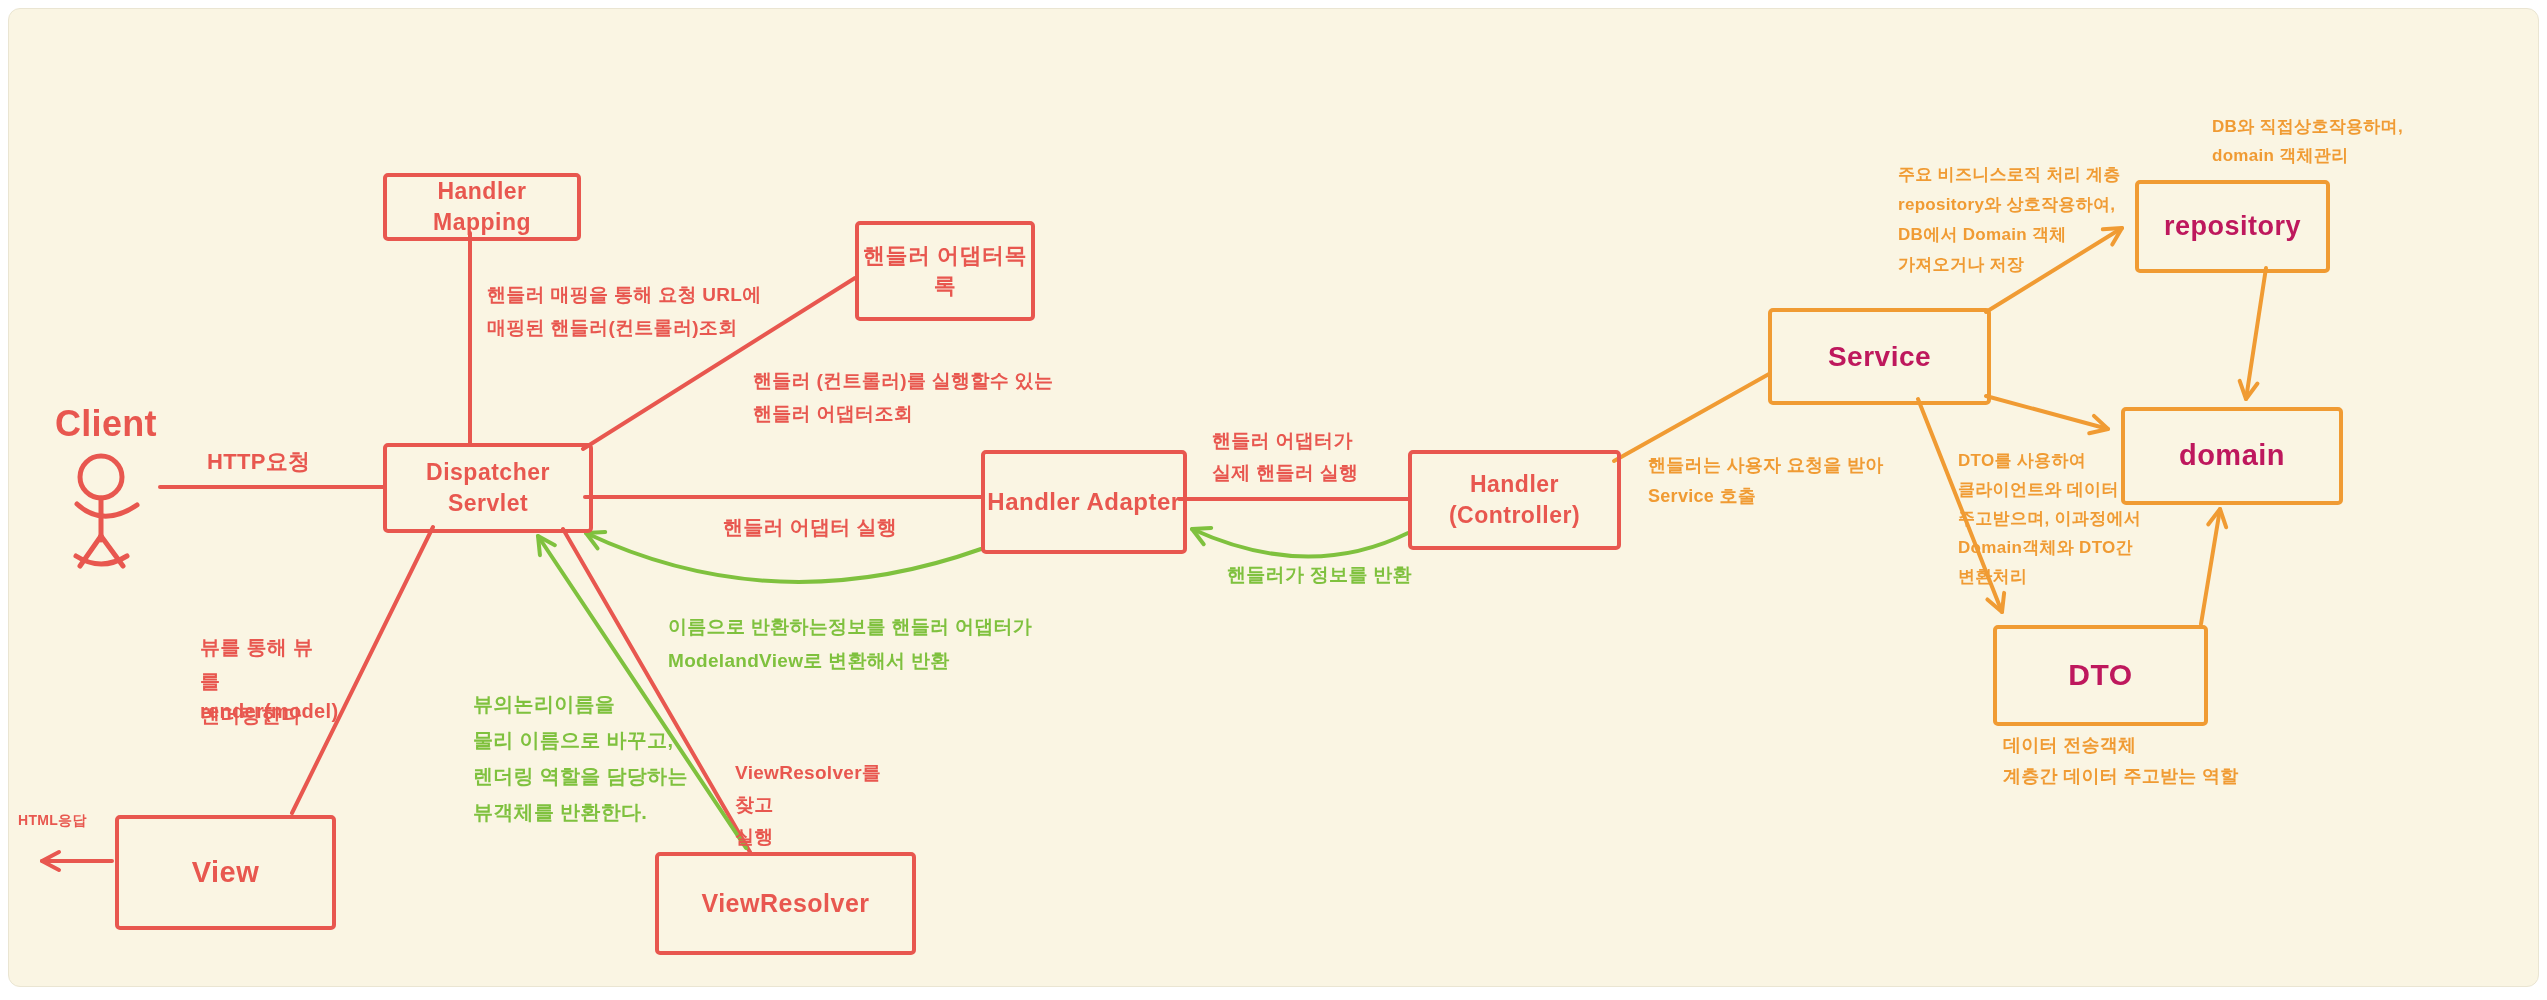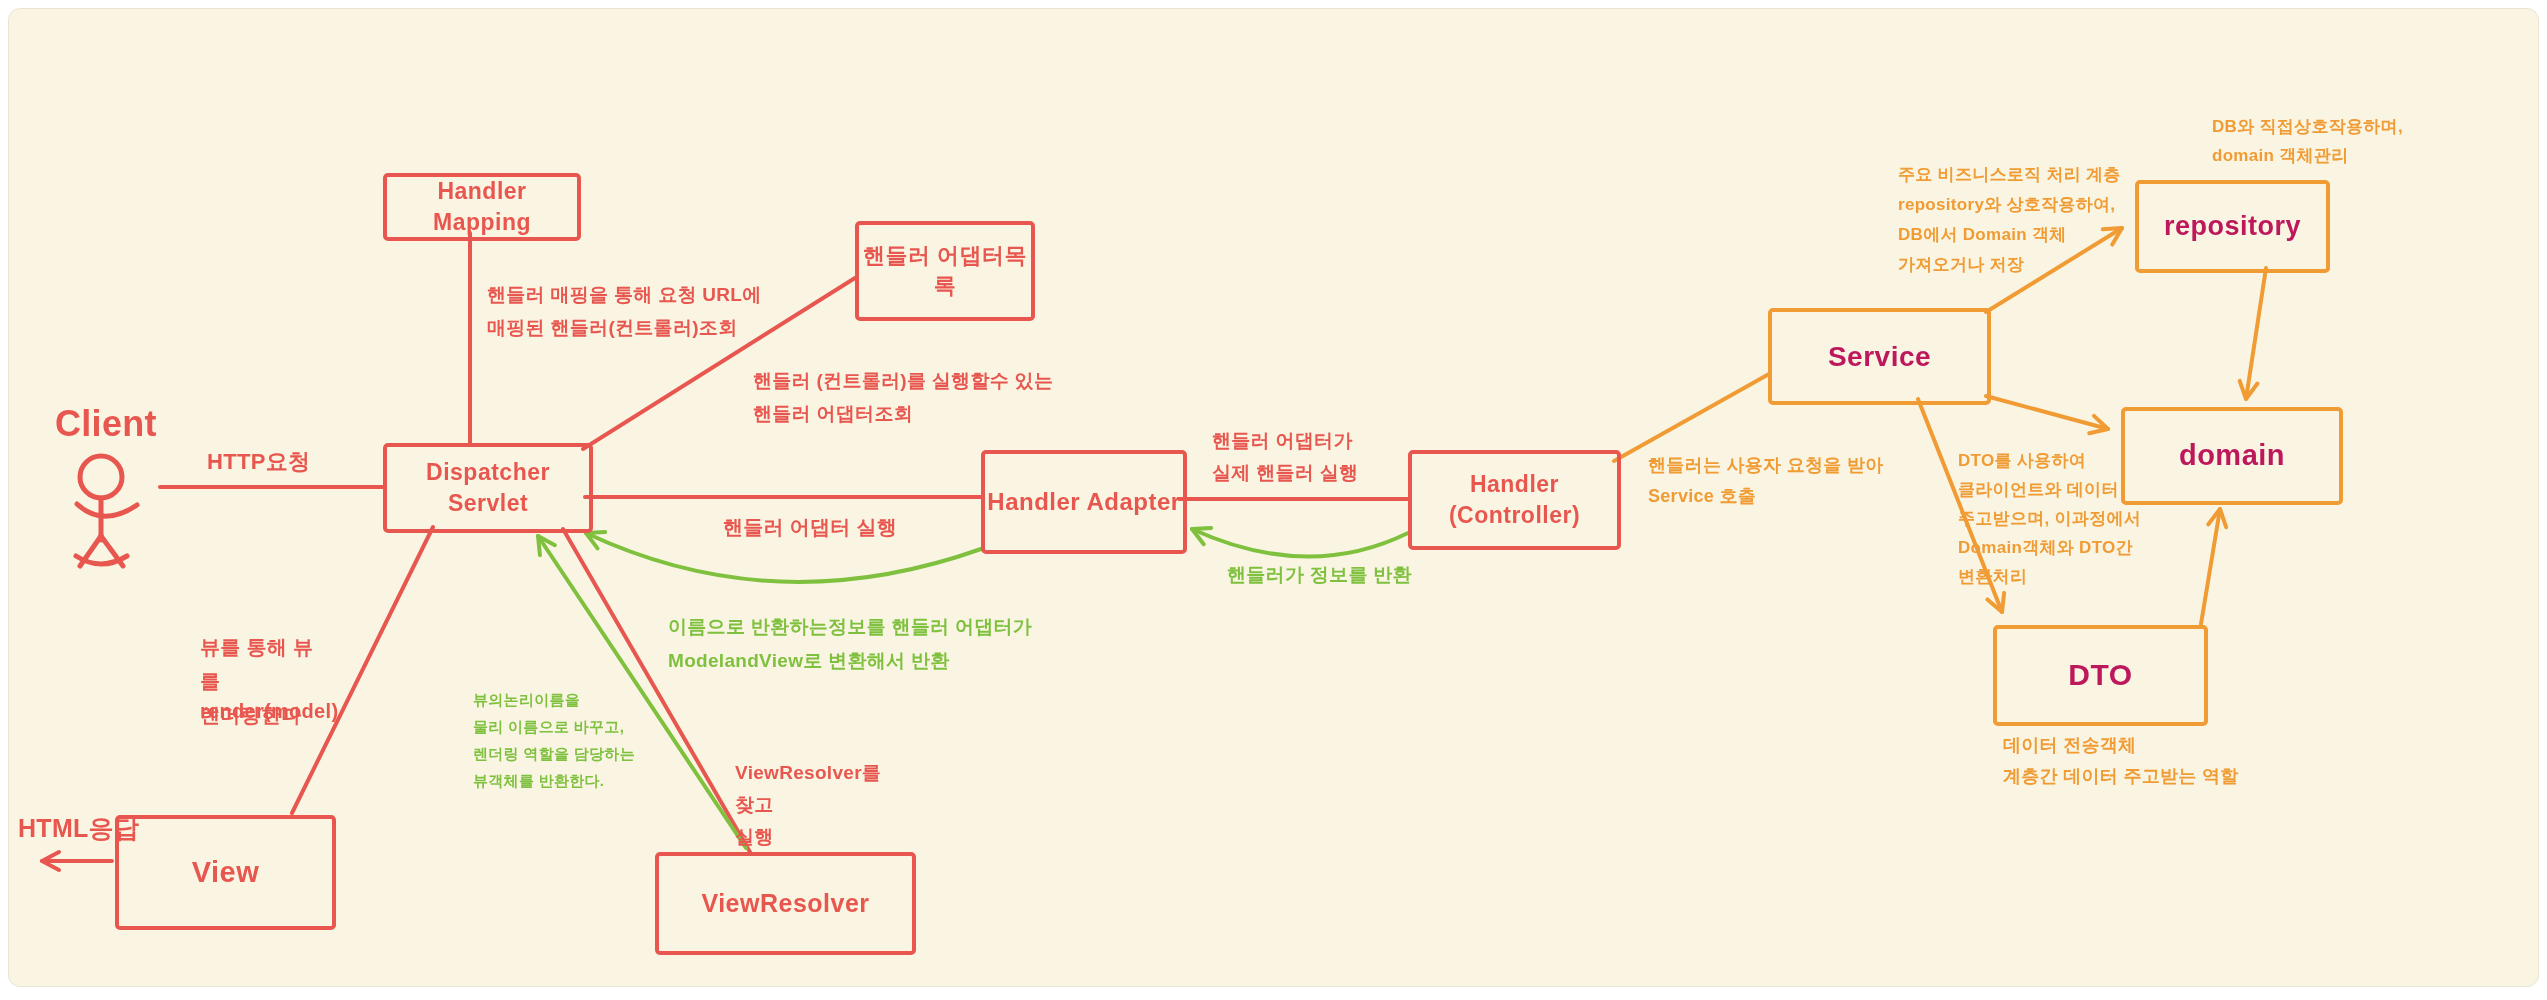--- a/index.html
+++ b/index.html
@@ -113,28 +113,28 @@
   <div class="ann red" style="left:487px;top:278px;font-size:19px;line-height:33px;">핸들러 매핑을 통해 요청 URL에
 매핑된 핸들러(컨트롤러)조회</div>
   <div class="ann red" style="left:753px;top:364px;font-size:19px;line-height:33px;">핸들러 (컨트롤러)를 실행할수 있는
 핸들러 어댑터조회</div>
   <div class="ann red" style="left:723px;top:514px;font-size:20px;">핸들러 어댑터 실행</div>
   <div class="ann red ctr" style="left:1212px;top:425px;width:150px;font-size:19px;line-height:32px;">핸들러 어댑터가
 실제 핸들러 실행</div>
   <div class="ann red ctr" style="left:200px;top:630px;width:125px;font-size:20px;line-height:34px;">뷰를 통해 뷰를
 렌더링한다</div>
   <div class="ann red" style="left:200px;top:700px;font-size:20px;">render(model)</div>
-  <div class="ann red" style="left:18px;top:812px;font-size:25px;">HTML응답</div>
+  <div class="ann red" style="left:18px;top:812px;font-size:14px;">HTML응답</div>
   <div class="ann red ctr" style="left:735px;top:757px;width:170px;font-size:19px;line-height:32px;">ViewResolver를 찾고
 실행</div>
 
   <div class="ann green" style="left:1227px;top:562px;font-size:19px;">핸들러가 정보를 반환</div>
   <div class="ann green" style="left:668px;top:610px;font-size:19px;line-height:34px;">이름으로 반환하는정보를 핸들러 어댑터가
 ModelandView로 변환해서 반환</div>
-  <div class="ann green" style="left:473px;top:686px;font-size:15px;line-height:27px;">뷰의논리이름을
+  <div class="ann green" style="left:473px;top:686px;font-size:20px;line-height:36px;">뷰의논리이름을
 물리 이름으로 바꾸고,
 렌더링 역할을 담당하는
 뷰객체를 반환한다.</div>
 
   <div class="ann orange" style="left:1648px;top:450px;font-size:18px;line-height:31px;">핸들러는 사용자 요청을 받아
 Service 호출</div>
   <div class="ann orange" style="left:1898px;top:160px;font-size:17px;line-height:30px;">주요 비즈니스로직 처리 계층
 repository와 상호작용하여,
 DB에서 Domain 객체
 가져오거나 저장</div>

